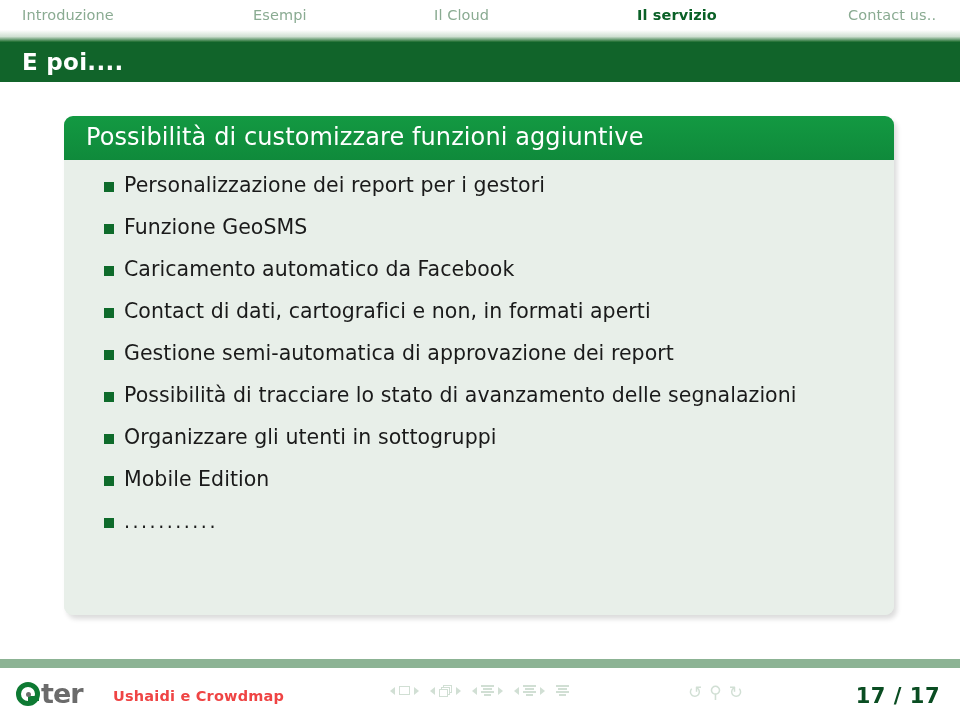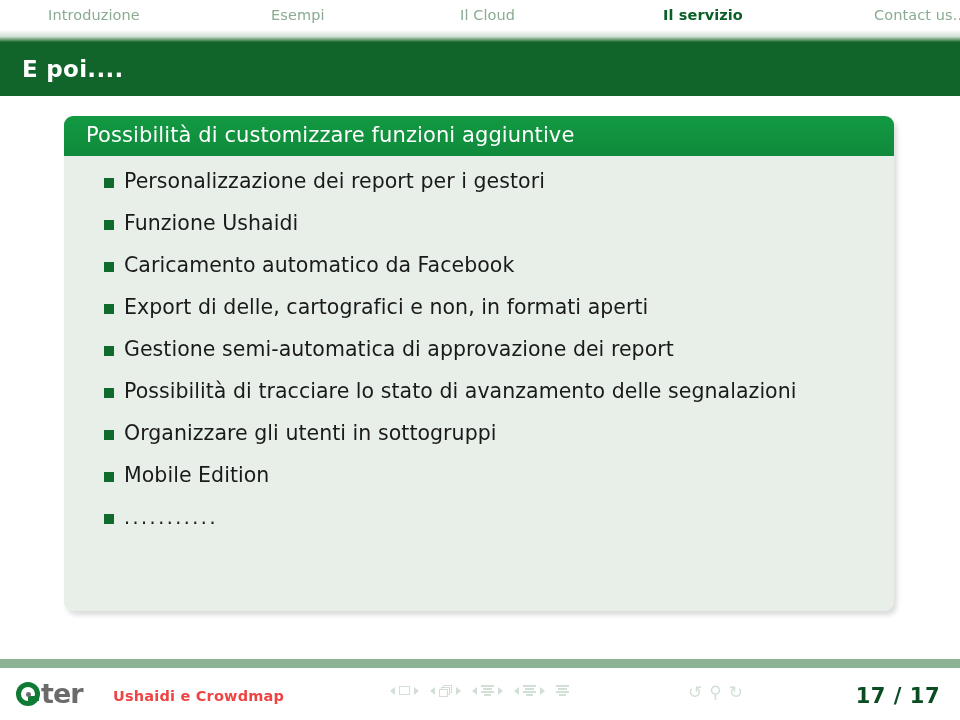--- a/index.html
+++ b/index.html
@@ -9,63 +9,62 @@
     font-family:"DejaVu Sans", sans-serif;
     overflow:hidden;
   }
   .slide { position:relative; width:960px; height:720px; background:#fff; }
 
   
   .navbar {
     position:absolute; top:0; left:0; width:772px; height:30px;
     display:flex; align-items:center;
     background:#ffffff;
-    margin-left:26px;
   }
   .nav-item {
     font-size:14.5px;
     color:#8aab92;
     white-space:nowrap;
     letter-spacing:0.1px;
   }
   .nav-item.active { color:#0a6027; font-weight:bold; }
   .nav-0 { position:absolute; left:22px; }
-  .nav-1 { position:absolute; left:245px; }
+  .nav-1 { position:absolute; left:253px; }
   .nav-2 { position:absolute; left:434px; }
   .nav-3 { position:absolute; left:637px; }
   .nav-4 { position:absolute; left:848px; }
 
   .nav-fade {
     position:absolute; top:30px; left:0; width:960px; height:12px;
     background:linear-gradient(to bottom,#ffffff 0%,#cfe0d2 55%,#1a6b2c 100%);
   }
 
   
   .titlebar {
-    position:absolute; top:42px; left:0; width:960px; height:54px;
+    position:absolute; top:42px; left:0; width:960px; height:40px;
     background:#11642a;
     display:flex; align-items:center;
   }
   .title-text {
     color:#ffffff; font-size:23px; font-weight:bold;
     padding-left:22px; letter-spacing:0.3px;
   }
 
   
   .block {
     position:absolute; left:64px; top:116px; width:830px;
     border-radius:9px;
     box-shadow:3px 4px 5px rgba(0,0,0,0.14);
     overflow:hidden;
     background:#e8efe9;
   }
   .block-title {
     background:linear-gradient(to bottom,#139942 0%,#0f8a3b 100%);
     color:#ffffff;
-    font-size:21px;
+    font-size:24px;
     padding:7px 0 9px 22px;
     letter-spacing:0.1px;
   }
   .block-body {
     background:#e8efe9;
     padding:12px 20px 20px 20px;
     min-height:455px;
   }
 
   ul.bullets { list-style:none; }
@@ -195,29 +194,29 @@
   <div class="block">
     <div class="block-title">Possibilità di customizzare funzioni aggiuntive</div>
     <div class="block-body">
       <ul class="bullets">
         <li>
           <span class="sq"></span>
           <span>Personalizzazione dei report per i gestori</span>
         </li>
         <li>
           <span class="sq"></span>
-          <span>Funzione Ushaidi</span>
+          <span>Funzione GeoSMS</span>
         </li>
         <li>
           <span class="sq"></span>
           <span>Caricamento automatico da Facebook</span>
         </li>
         <li>
           <span class="sq"></span>
-          <span>Export di delle, cartografici e non, in formati aperti</span>
+          <span>Contact di dati, cartografici e non, in formati aperti</span>
         </li>
         <li>
           <span class="sq"></span>
           <span>Gestione semi-automatica di approvazione dei report</span>
         </li>
         <li>
           <span class="sq"></span>
           <span>Possibilità di tracciare lo stato di avanzamento delle segnalazioni</span>
         </li>
         <li>

